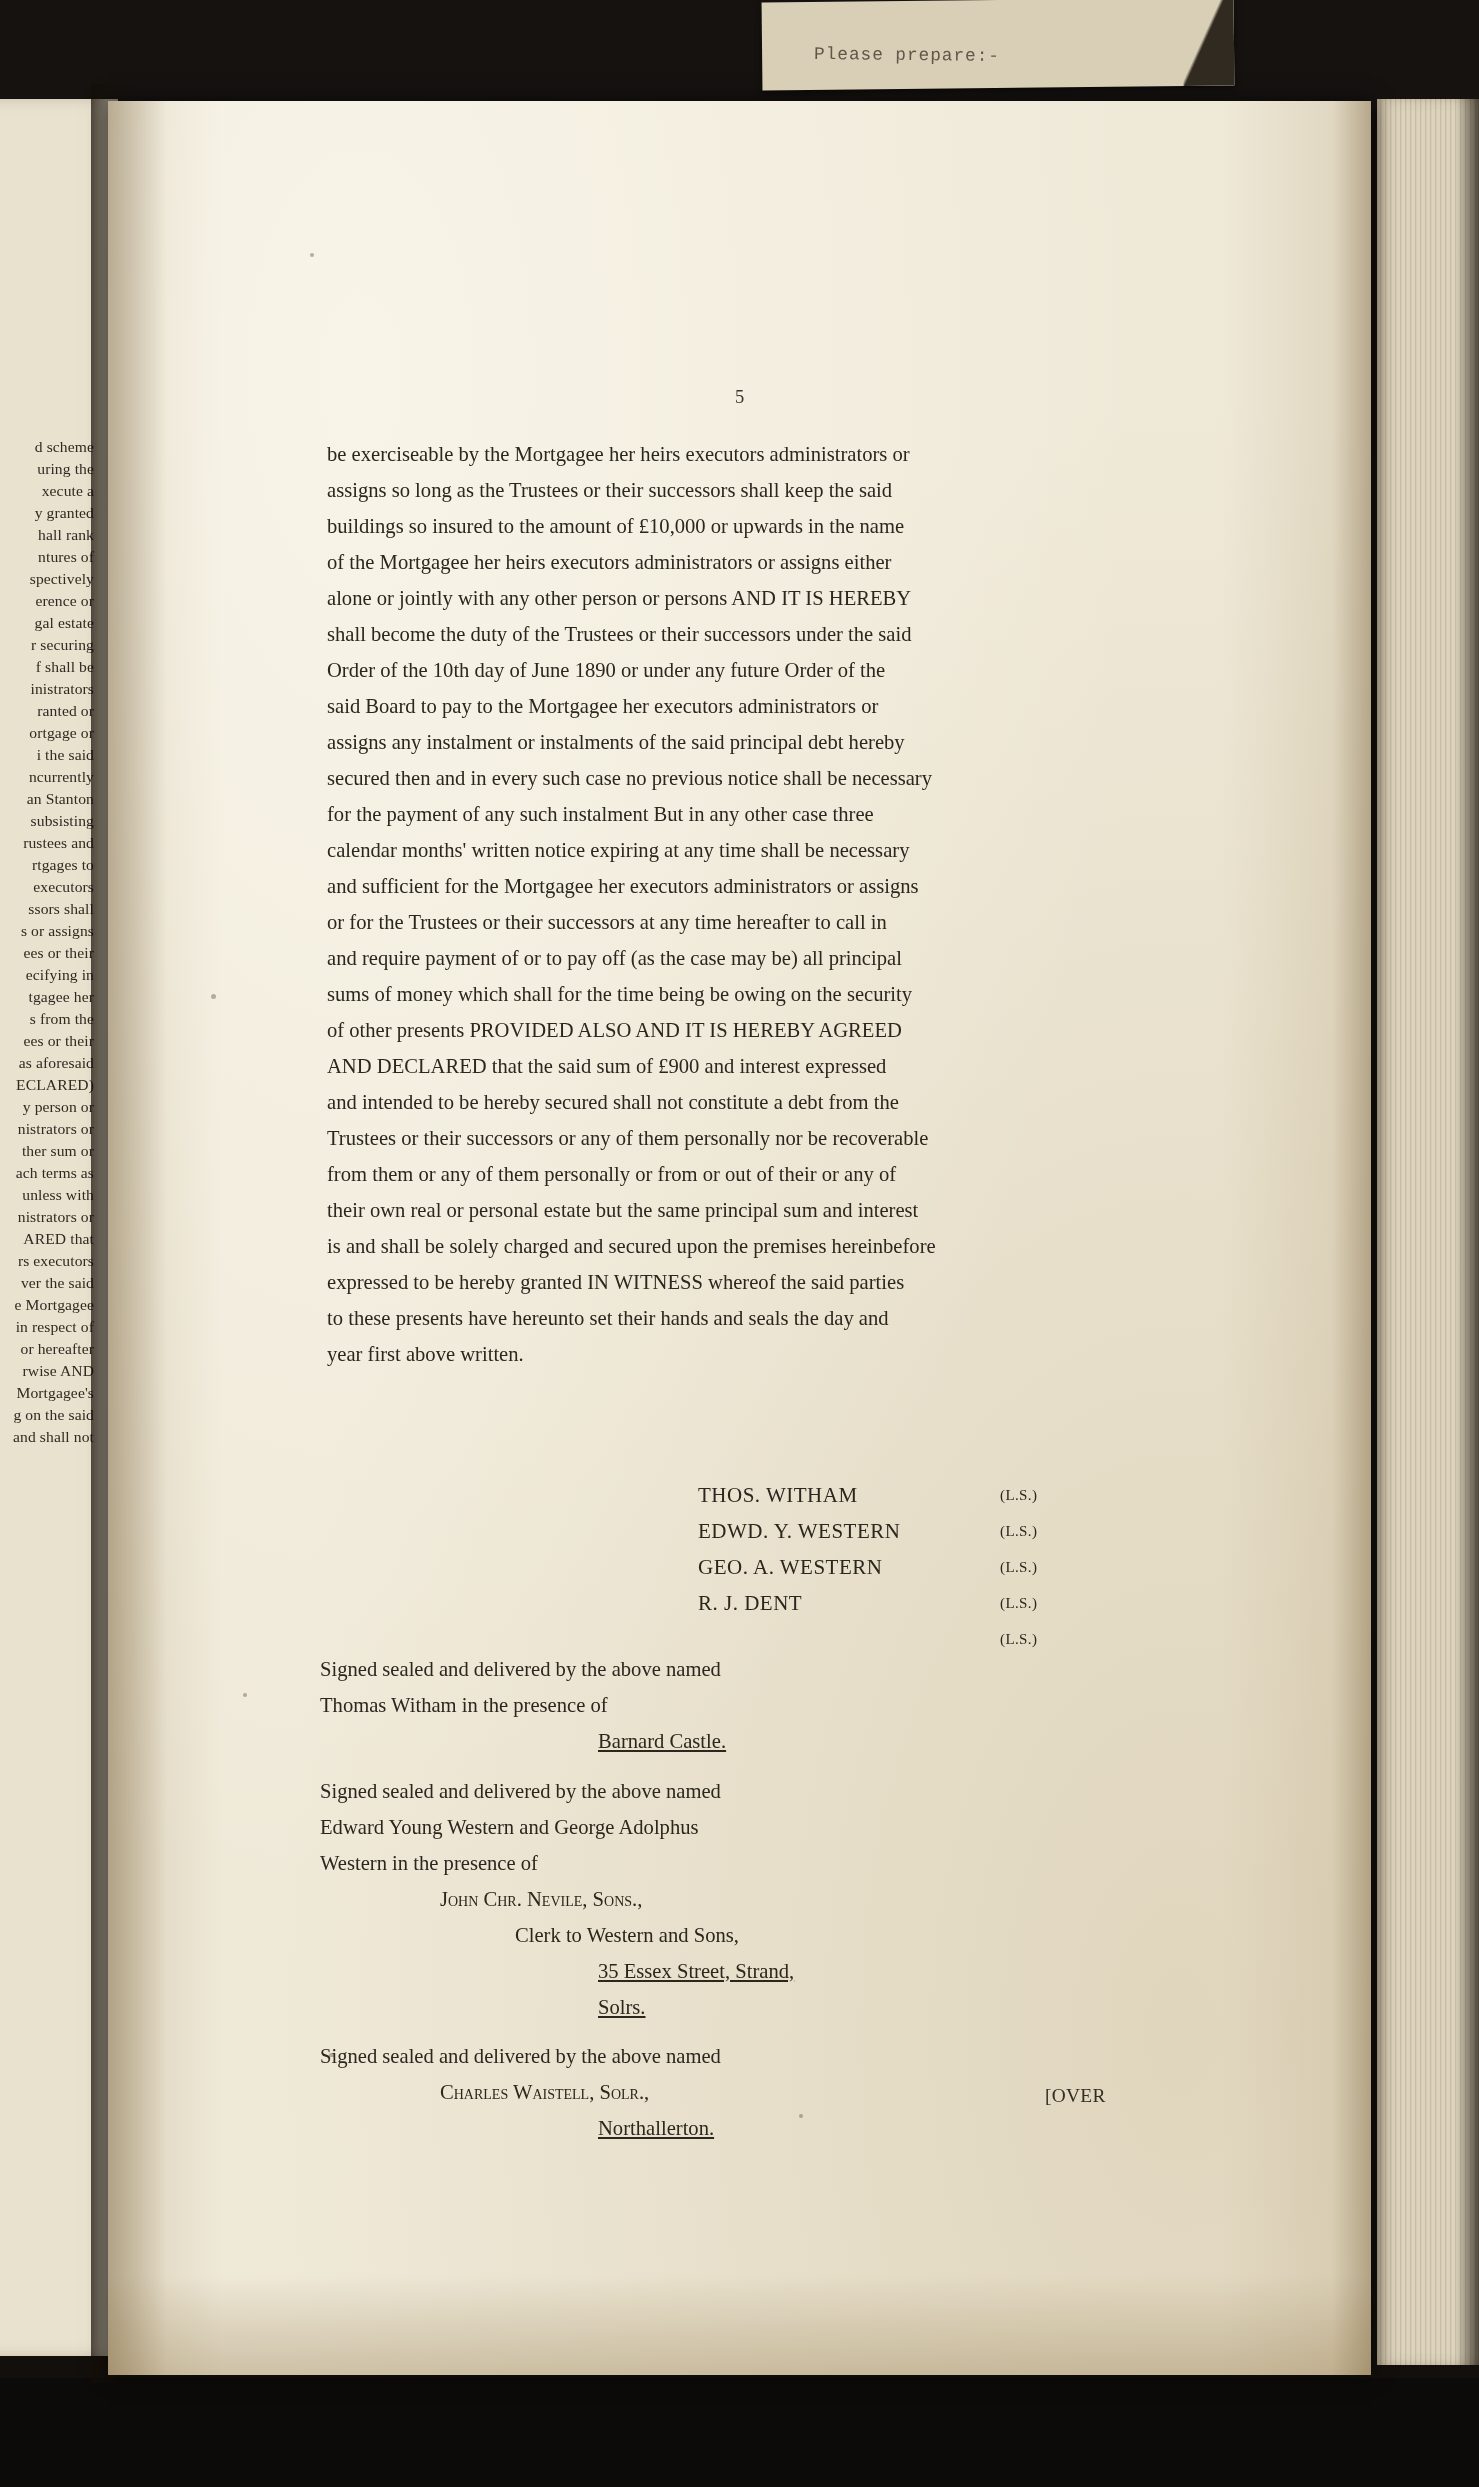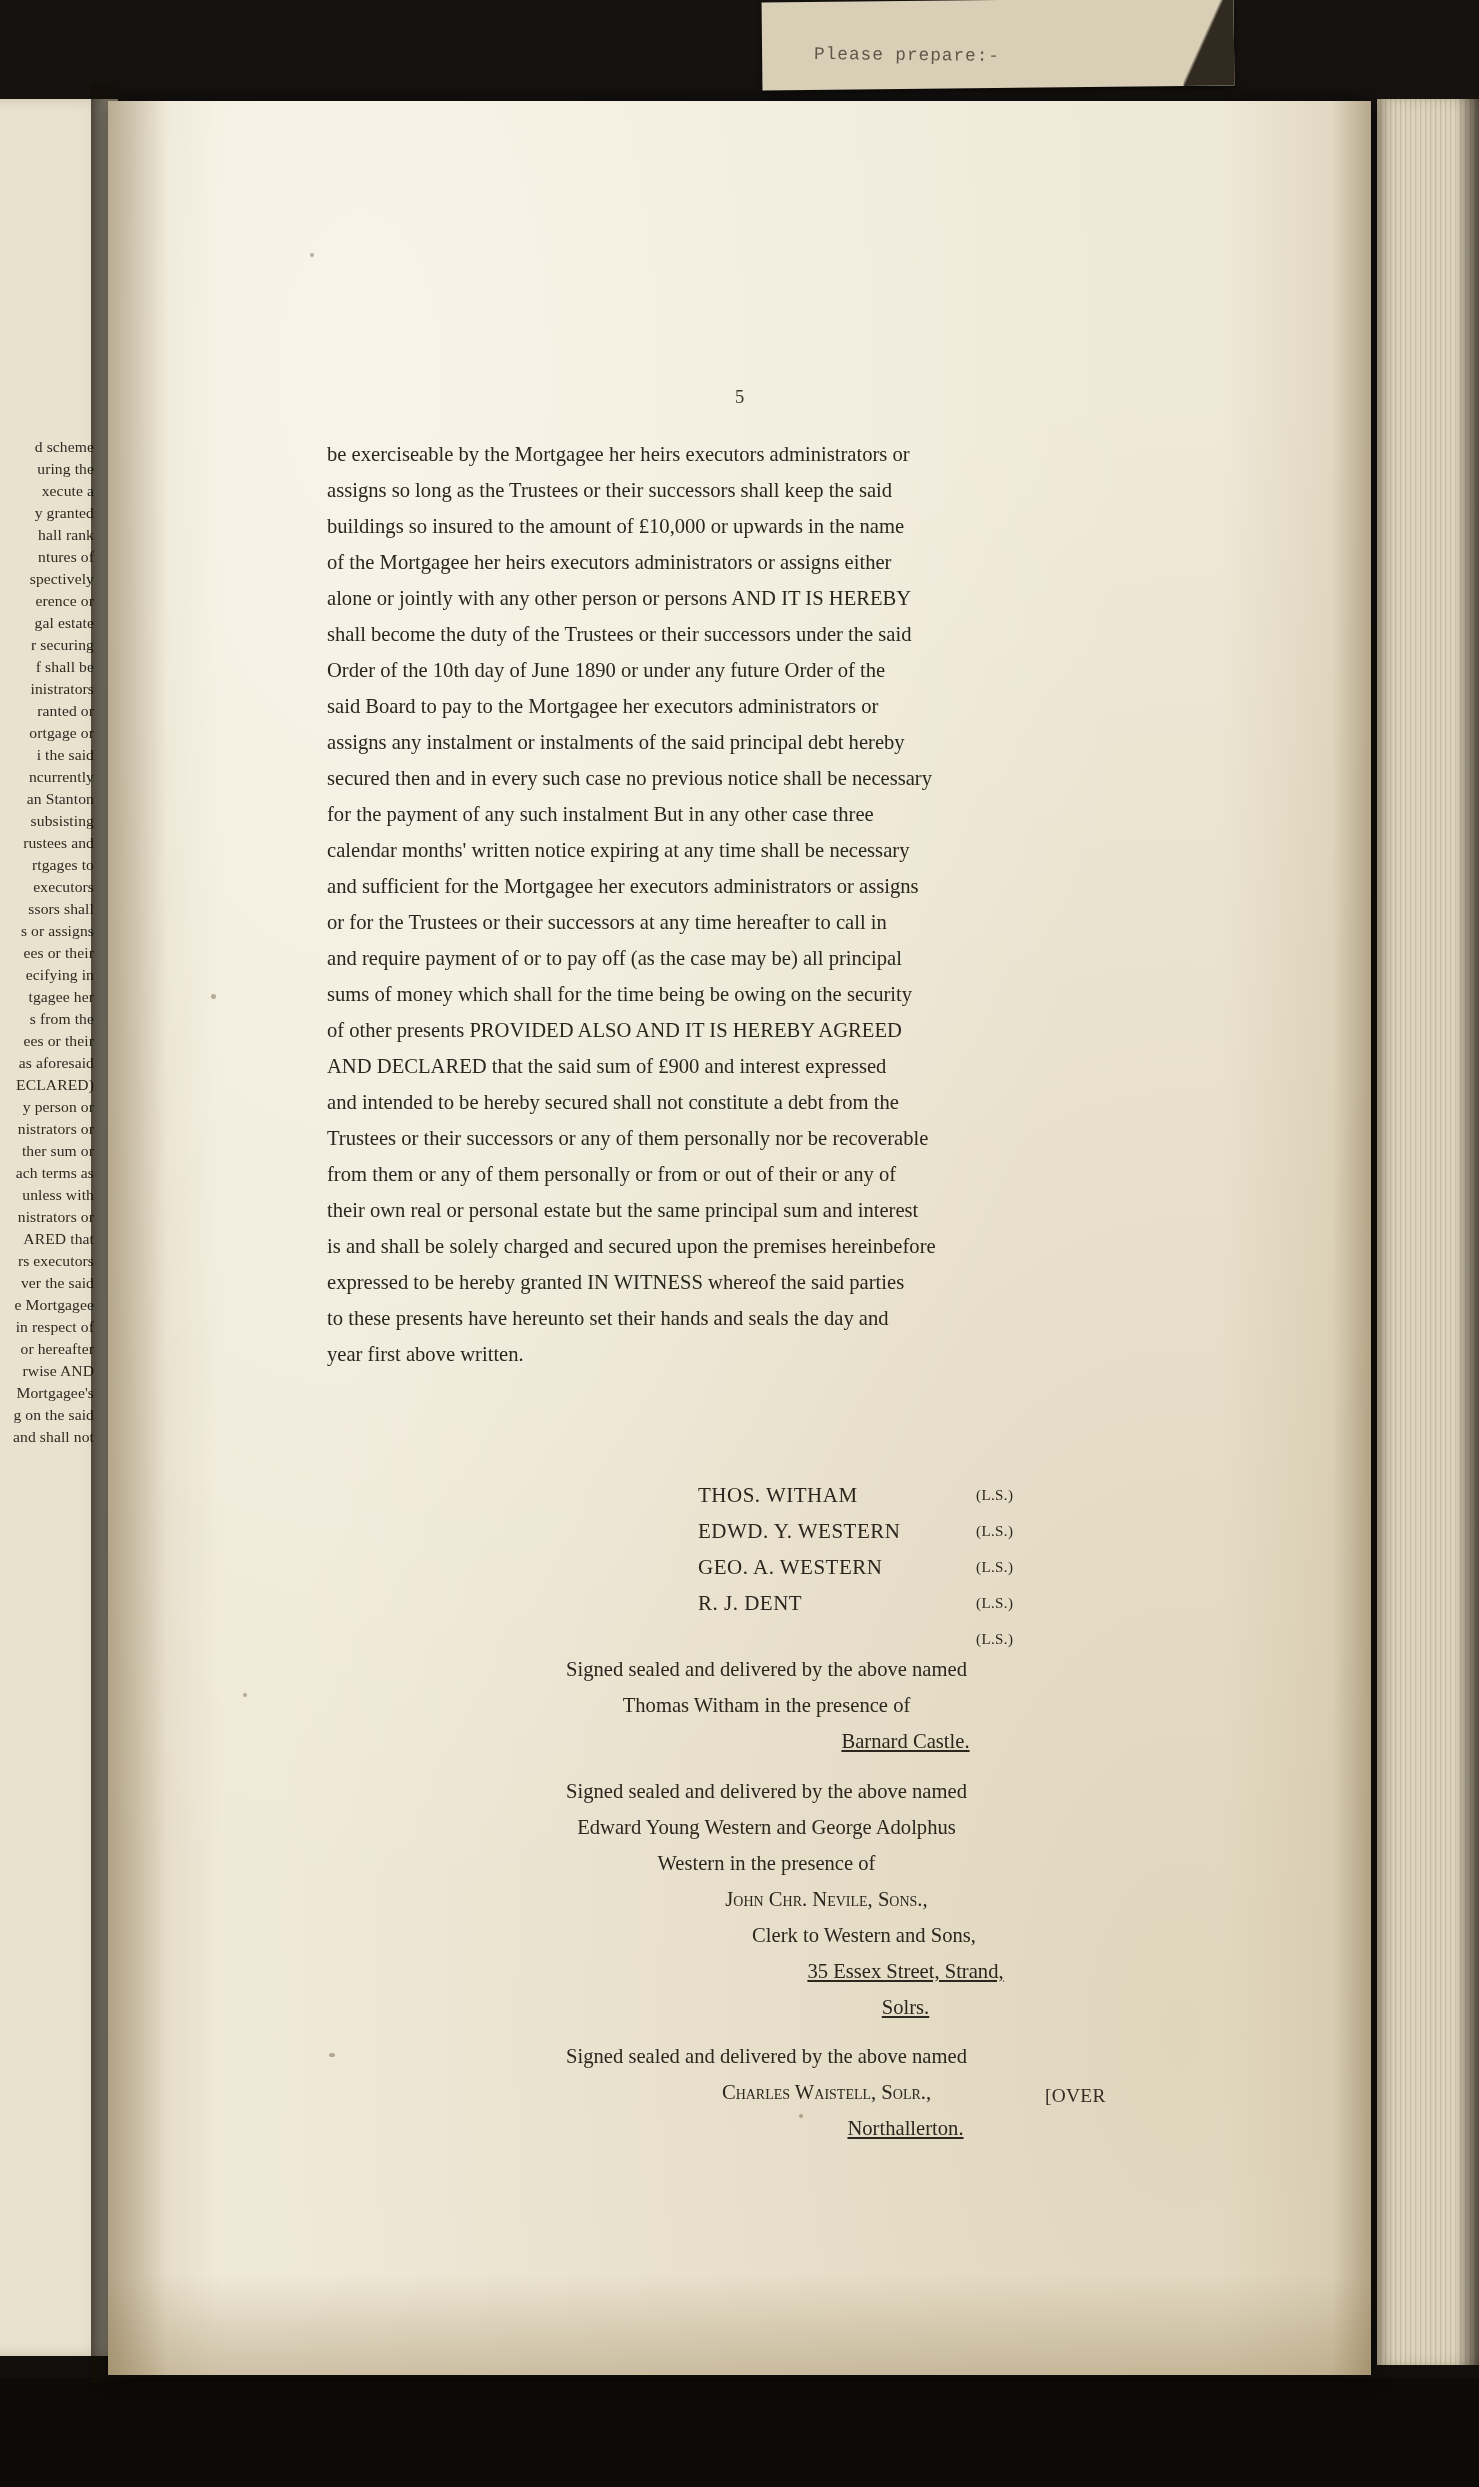--- a/index.html
+++ b/index.html
@@ -160,32 +160,31 @@
   .body .ln { display: block; white-space: nowrap; }
 
   .signatures {
     position: absolute;
     left: 590px; top: 1376px;
     width: 472px;
     color: #2b261e;
     font-size: 21px;
     line-height: 36px;
   }
-  .sig-row { display: flex; }
+  .sig-row { display: flex; gap: 24px; }
   .sig-name { width: 278px; letter-spacing: 0.5px; }
   .sig-ls { font-size: 15px; letter-spacing: 0.4px; }
 
   .attest {
     position: absolute;
     left: 212px; top: 1550px;
     width: 893px;
     color: #2b261e;
     font-size: 20.6px;
     line-height: 36px;
-    text-align: center;
   }
   .attest .ln { display: block; white-space: nowrap; }
   .ind-1 { padding-left: 0px; }
   .ind-2 { padding-left: 120px; }
   .ind-3 { padding-left: 195px; }
   .ind-4 { padding-left: 278px; text-decoration: underline; }
   .sc { font-variant: small-caps; }
   .blk { margin-bottom: 13.5px; }
 
   .over-note {

